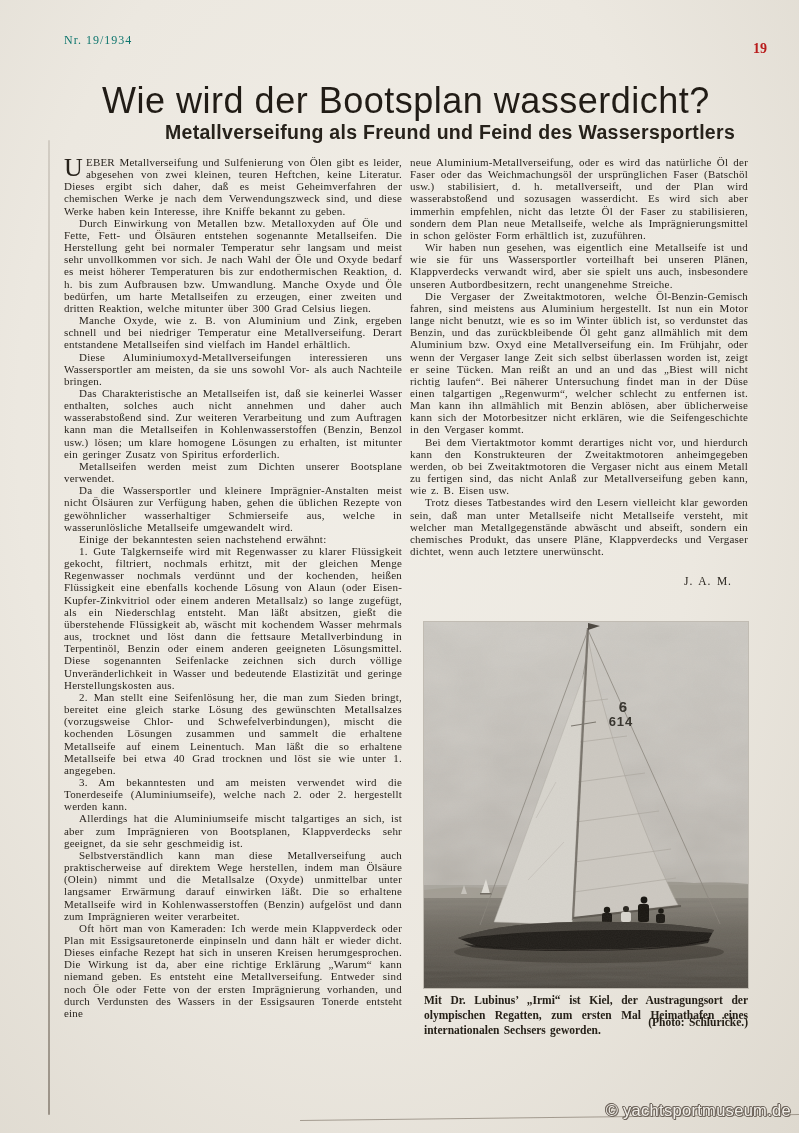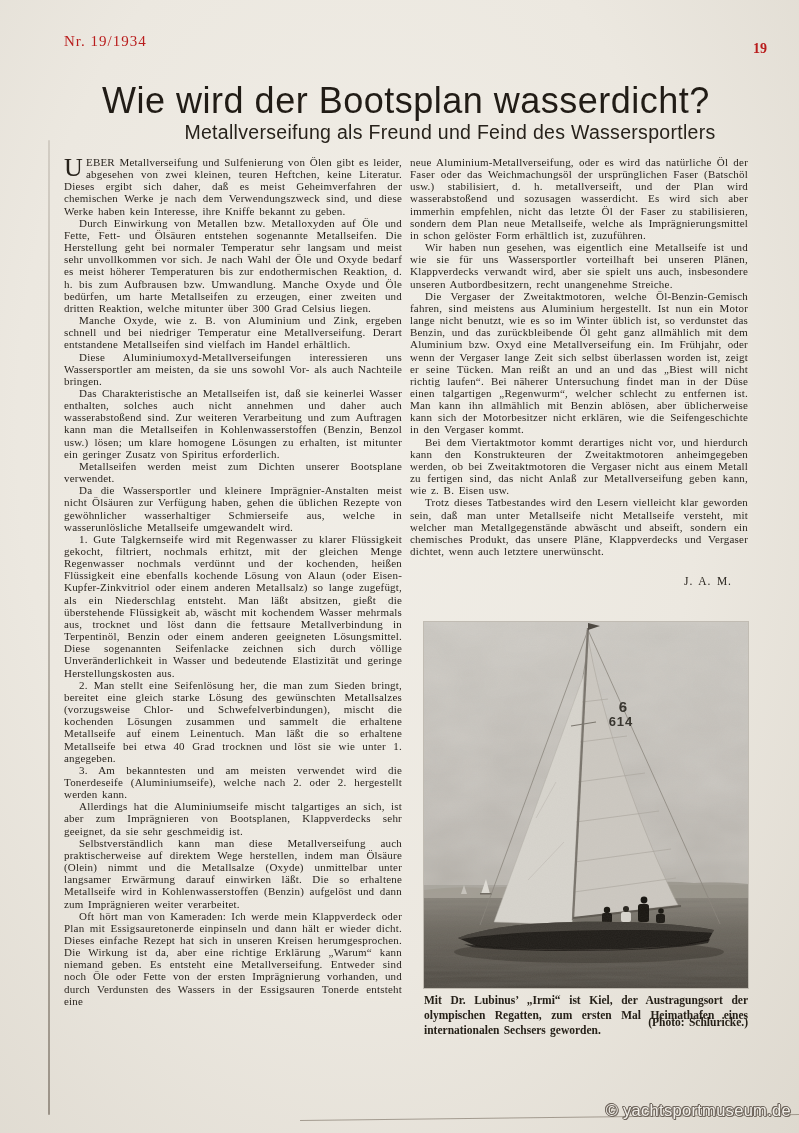--- a/index.html
+++ b/index.html
@@ -4,21 +4,21 @@
 <style>
   html,body{margin:0;padding:0;}
   body{
     width:799px;height:1133px;position:relative;overflow:hidden;
     background:radial-gradient(ellipse at 45% 38%, #f1eee7 0%, #ece8e0 55%, #ded9cf 100%);
     font-family:"Liberation Serif", serif;
     color:#2a251f;
   }
   .issue{
     position:absolute;top:33px;left:64px;
-    font-size:15px;letter-spacing:1px;color:#b91c1c;
+    font-size:12px;letter-spacing:1px;color:#0f766e;
   }
   .page-num{
     position:absolute;top:41px;right:32px;
     font-weight:700;font-size:14px;color:#b91c1c;
   }
   .title{
     position:absolute;top:74px;left:64px;width:672px;text-align:center;
     font-family:"Liberation Sans", sans-serif;
     font-size:36px;font-weight:400;letter-spacing:.5px;color:#211c16;
     white-space:nowrap;
@@ -83,30 +83,31 @@
 </head>
 <body>
 
 <div class="scan-edge-left"></div>
 <div class="scan-edge-bottom"></div>
 
 <div class="issue">Nr. 19/1934</div>
 <div class="page-num">19</div>
 
 <h1 class="title" style="margin:6px;">Wie wird der Bootsplan wasserdicht?</h1>
-<h2 class="subtitle" style="margin:0;">Metallverseifung als Freund und Feind des Wassersportlers</h2>
+<h2 class="subtitle" style="margin:0;font-weight:bold;">Metallverseifung als Freund und Feind des Wassersportlers</h2>
 
 <div class="col col-left">
     <p class="para noindent"><span class="dropcap">U</span>EBER Metallverseifung und Sulfenierung von Ölen gibt es leider, abgesehen von zwei kleinen, teuren Heftchen, keine Literatur. Dieses ergibt sich daher, daß es meist Geheimverfahren der chemischen Werke je nach dem Verwendungszweck sind, und diese Werke haben kein Interesse, ihre Kniffe bekannt zu geben.</p>
     <p class="para">Durch Einwirkung von Metallen bzw. Metalloxyden auf Öle und Fette, Fett- und Ölsäuren entstehen sogenannte Metallseifen. Die Herstellung geht bei normaler Temperatur sehr langsam und meist sehr unvollkommen vor sich. Je nach Wahl der Öle und Oxyde bedarf es meist höherer Temperaturen bis zur endothermischen Reaktion, d. h. bis zum Aufbrausen bzw. Umwandlung. Manche Oxyde und Öle bedürfen, um harte Metallseifen zu erzeugen, einer zweiten und dritten Reaktion, welche mitunter über 300 Grad Celsius liegen.</p>
     <p class="para">Manche Oxyde, wie z. B. von Aluminium und Zink, ergeben schnell und bei niedriger Temperatur eine Metallverseifung. Derart entstandene Metallseifen sind vielfach im Handel erhältlich.</p>
     <p class="para">Diese Aluminiumoxyd-Metallverseifungen interessieren uns Wassersportler am meisten, da sie uns sowohl Vor- als auch Nachteile bringen.</p>
     <p class="para">Das Charakteristische an Metallseifen ist, daß sie keinerlei Wasser enthalten, solches auch nicht annehmen und daher auch wasserabstoßend sind. Zur weiteren Verarbeitung und zum Auftragen kann man die Metallseifen in Kohlenwasserstoffen (Benzin, Benzol usw.) lösen; um klare homogene Lösungen zu erhalten, ist mitunter ein geringer Zusatz von Spiritus erforderlich.</p>
     <p class="para">Metallseifen werden meist zum Dichten unserer Bootsplane verwendet.</p>
     <p class="para">Da die Wassersportler und kleinere Imprägnier-Anstalten meist nicht Ölsäuren zur Verfügung haben, gehen die üblichen Rezepte von gewöhnlicher wasserhaltiger Schmierseife aus, welche in wasserunlösliche Metallseife umgewandelt wird.</p>
+    <p class="para">Einige der bekanntesten seien nachstehend erwähnt:</p>
     <p class="para">1. Gute Talgkernseife wird mit Regenwasser zu klarer Flüssigkeit gekocht, filtriert, nochmals erhitzt, mit der gleichen Menge Regenwasser nochmals verdünnt und der kochenden, heißen Flüssigkeit eine ebenfalls kochende Lösung von Alaun (oder Eisen-Kupfer-Zinkvitriol oder einem anderen Metallsalz) so lange zugefügt, als ein Niederschlag entsteht. Man läßt absitzen, gießt die überstehende Flüssigkeit ab, wäscht mit kochendem Wasser mehrmals aus, trocknet und löst dann die fettsaure Metallverbindung in Terpentinöl, Benzin oder einem anderen geeigneten Lösungsmittel. Diese sogenannten Seifenlacke zeichnen sich durch völlige Unveränderlichkeit in Wasser und bedeutende Elastizität und geringe Herstellungskosten aus.</p>
     <p class="para">2. Man stellt eine Seifenlösung her, die man zum Sieden bringt, bereitet eine gleich starke Lösung des gewünschten Metallsalzes (vorzugsweise Chlor- und Schwefelverbindungen), mischt die kochenden Lösungen zusammen und sammelt die erhaltene Metallseife auf einem Leinentuch. Man läßt die so erhaltene Metallseife bei etwa 40 Grad trocknen und löst sie wie unter 1. angegeben.</p>
     <p class="para">3. Am bekanntesten und am meisten verwendet wird die Tonerdeseife (Aluminiumseife), welche nach 2. oder 2. hergestellt werden kann.</p>
     <p class="para">Allerdings hat die Aluminiumseife mischt talgartiges an sich, ist aber zum Imprägnieren von Bootsplanen, Klappverdecks sehr geeignet, da sie sehr geschmeidig ist.</p>
     <p class="para">Selbstverständlich kann man diese Metallverseifung auch praktischerweise auf direktem Wege herstellen, indem man Ölsäure (Olein) nimmt und die Metallsalze (Oxyde) unmittelbar unter langsamer Erwärmung darauf einwirken läßt. Die so erhaltene Metallseife wird in Kohlenwasserstoffen (Benzin) aufgelöst und dann zum Imprägnieren weiter verarbeitet.</p>
     <p class="para">Oft hört man von Kameraden: Ich werde mein Klappverdeck oder Plan mit Essigsauretonerde einpinseln und dann hält er wieder dicht. Dieses einfache Rezept hat sich in unseren Kreisen herumgesprochen. Die Wirkung ist da, aber eine richtige Erklärung „Warum“ kann niemand geben. Es entsteht eine Metallverseifung. Entweder sind noch Öle oder Fette von der ersten Imprägnierung vorhanden, und durch Verdunsten des Wassers in der Essigsauren Tonerde entsteht eine</p>
   </div>
 
 <div class="col col-right">
   <div>

